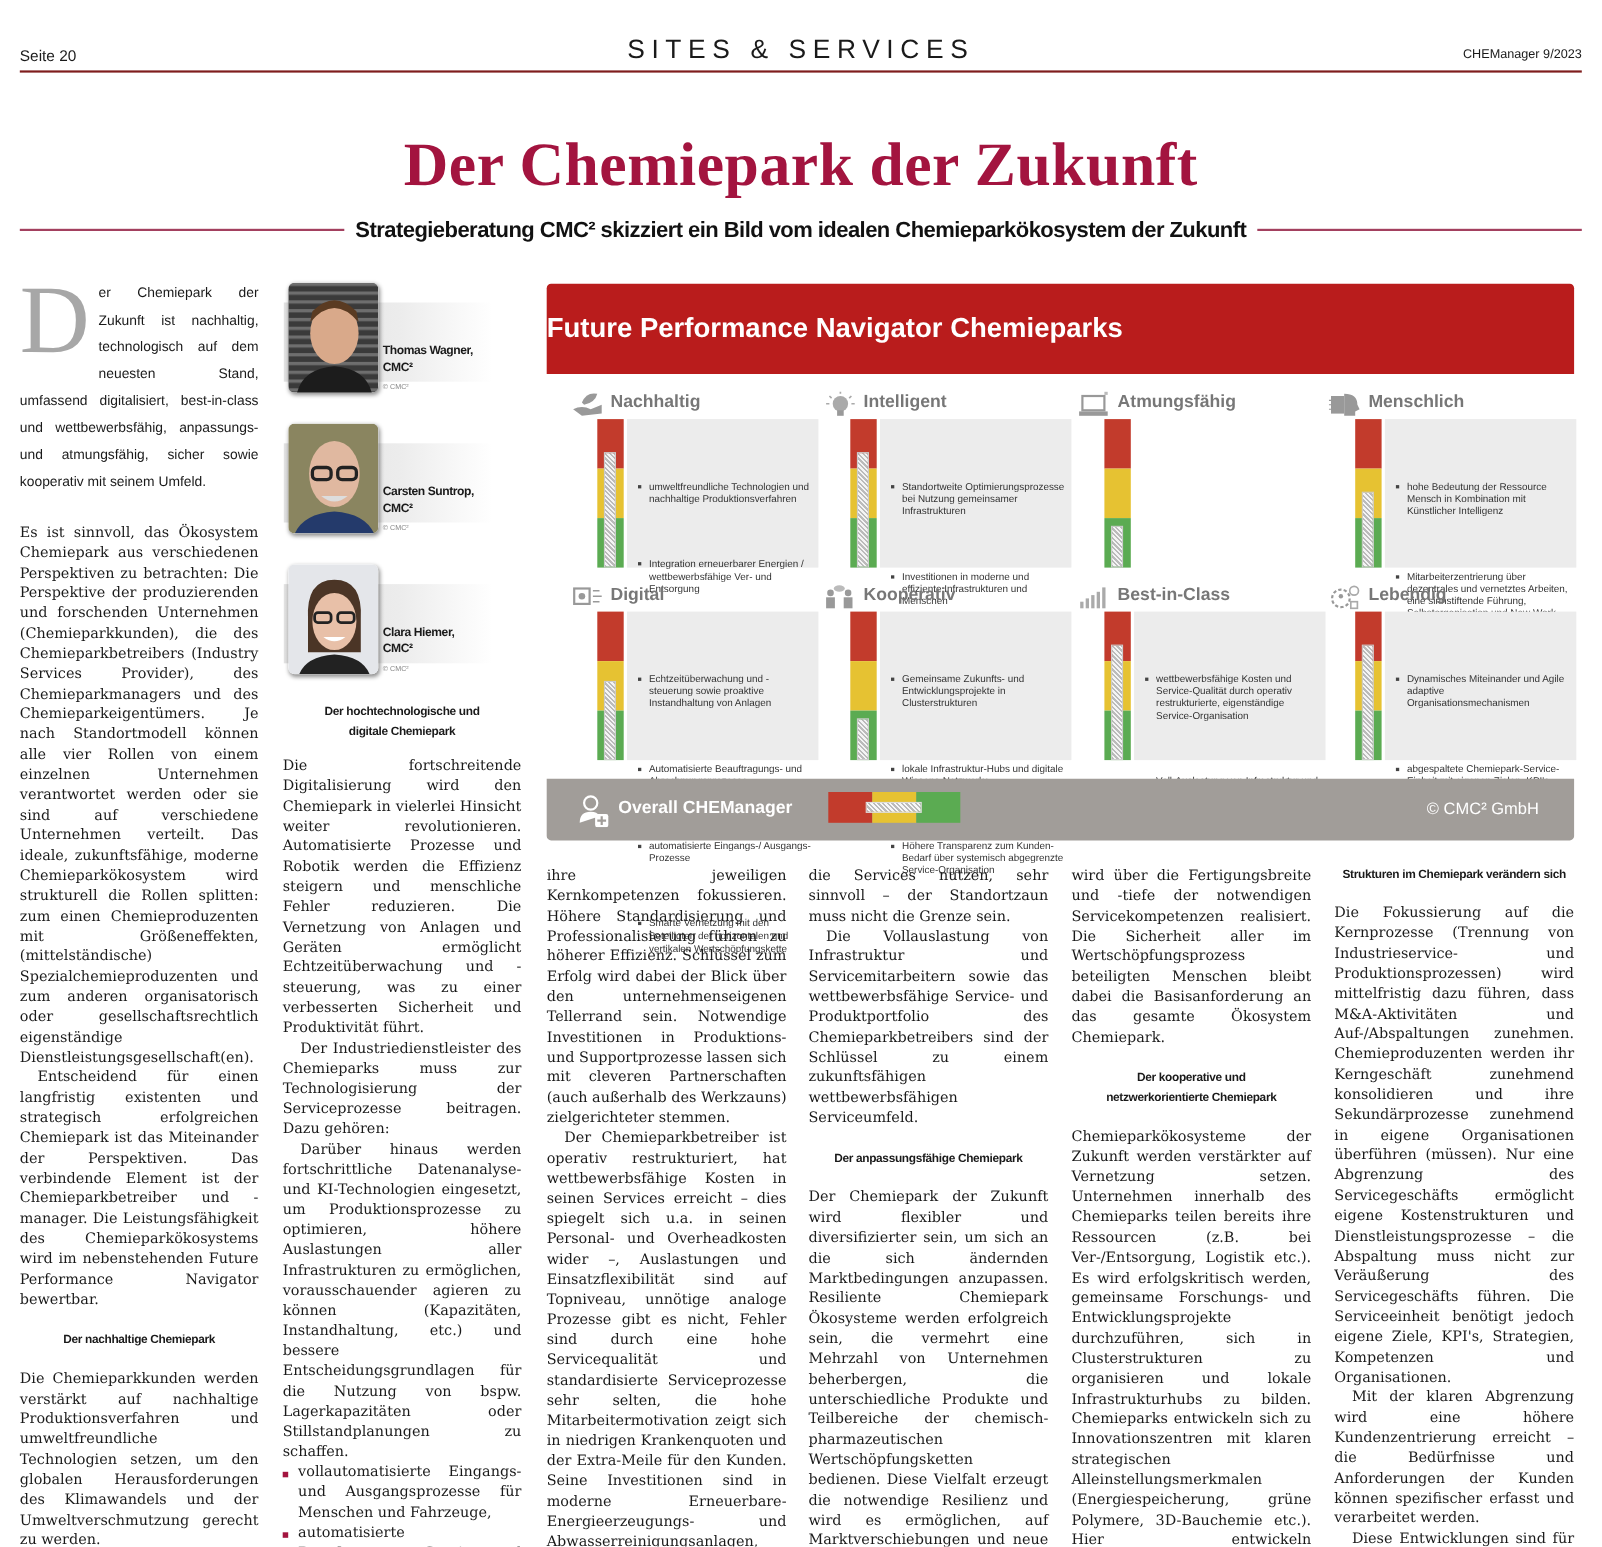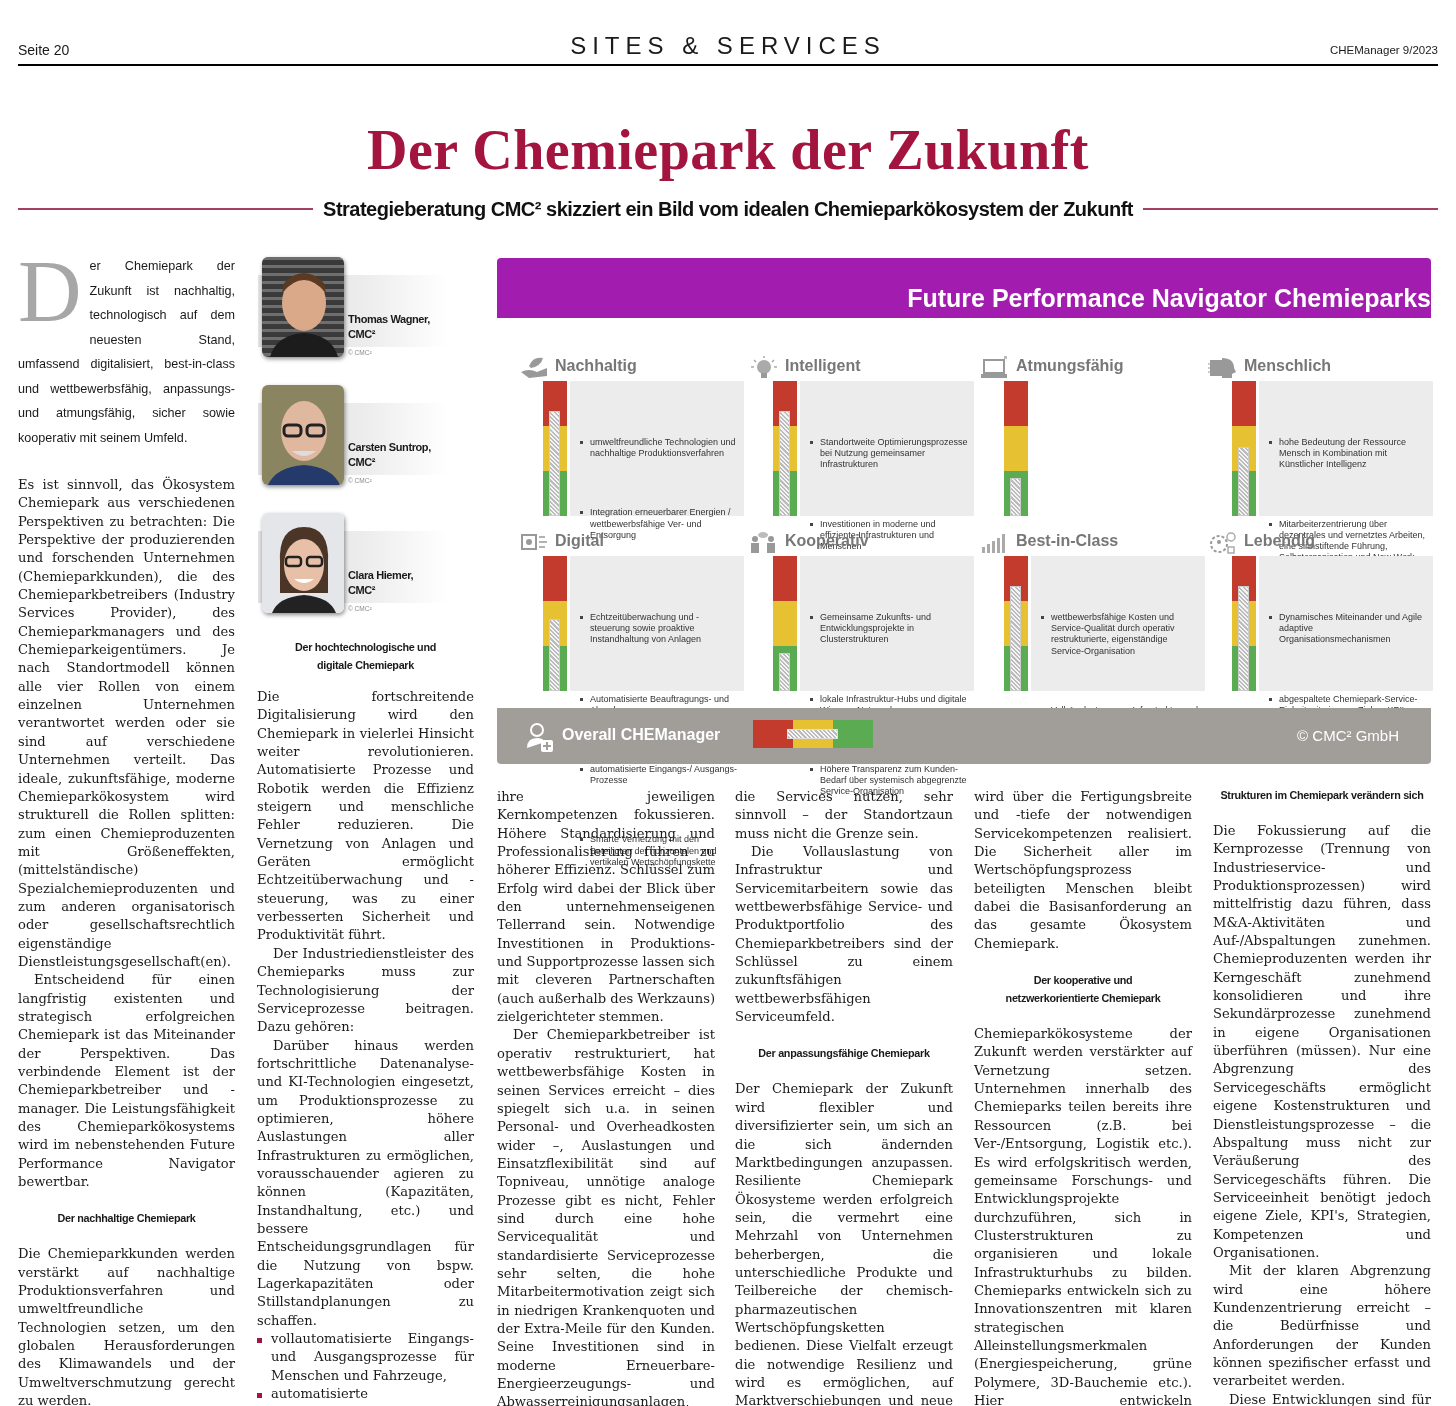--- a/index.html
+++ b/index.html
@@ -1,19 +1,19 @@
 <!DOCTYPE html>
 <html><head>
 <meta charset="utf-8">
 <style>
   * { box-sizing: border-box; margin: 0; padding: 0; }
   html, body { width: 1456px; height: 1406px; overflow: hidden; background: #fff; }
   body { position: relative; font-family: "DejaVu Serif", serif; color: #1a1a1a; }
 
-  .masthead { position: absolute; left: 18px; right: 18px; top: 30px; height: 36px; border-bottom: 2px solid #000000; }
+  .masthead { position: absolute; left: 18px; right: 18px; top: 30px; height: 36px; border-bottom: 2px solid #7f1d1d; }
   .mh-left { position: absolute; left: 0; top: 12px; font-family: "Liberation Sans", sans-serif; font-size: 14px; }
   .mh-center { position: absolute; left: 0; right: 0; top: 2px; text-align: center; font-family: "Liberation Sans", sans-serif; font-size: 24px; letter-spacing: 6px; }
   .mh-right { position: absolute; right: 0; top: 14px; font-family: "Liberation Sans", sans-serif; font-size: 11.5px; }
 
   .headline { position: absolute; left: 0; right: 0; top: 118px; text-align: center; font-family: "Liberation Serif", serif; font-weight: bold; font-size: 56px; color: #a3143f; letter-spacing: 0.5px; }
   .subhead-row { position: absolute; left: 18px; right: 18px; top: 194px; height: 30px; display: flex; align-items: center; }
   .subhead-row .rule { flex: 1; height: 2px; background: #a3405f; }
   .subhead { padding: 0 10px; font-family: "Liberation Sans", sans-serif; font-weight: bold; font-size: 20px; letter-spacing: -0.5px; white-space: nowrap; color: #111; }
 
   .col { position: absolute; font-size: 13.1px; line-height: 18.35px; text-align: justify; hyphens: manual; }
@@ -27,21 +27,21 @@
   ul.rb li::before { content: ""; position: absolute; left: 0; top: 8px; width: 5px; height: 5px; background: #a3143f; }
 
   .authors { position: absolute; left: 258px; top: 255px; width: 230px; }
   .author { position: relative; height: 128px; }
   .author .band { position: absolute; left: 0; top: 20px; width: 190px; height: 72px; background: linear-gradient(90deg,#e2e2e2 0%,#ececec 55%,#fff 100%); }
   .author .photo { position: absolute; left: 4px; top: 2px; width: 82px; height: 100px; border-radius: 6px; box-shadow: 1px 2px 4px rgba(0,0,0,.45); overflow: hidden; }
   .author .name { position: absolute; left: 90px; top: 57px; font-family: "Liberation Sans", sans-serif; font-weight: bold; font-size: 11px; line-height: 15px; letter-spacing: -0.4px; }
   .author .credit { position: absolute; left: 90px; top: 94px; font-family: "Liberation Sans", sans-serif; font-size: 6.5px; color: #888; }
 
   .navigator { position: absolute; left: 497px; top: 258px; width: 934px; height: 507px; background: #fff; }
-  .nav-head { position: absolute; left: 0; top: 0; width: 934px; height: 60px; background: #a21caf; border-radius: 4px 4px 0 0; color: #fff; font-family: "Liberation Sans", sans-serif; font-weight: bold; font-size: 25px; text-align: right; line-height: 80px; }
+  .nav-head { position: absolute; left: 0; top: 0; width: 934px; height: 82px; background: #b91c1c; border-radius: 4px 4px 0 0; color: #fff; font-family: "Liberation Sans", sans-serif; font-weight: bold; font-size: 25px; text-align: left; line-height: 80px; }
   .card { position: absolute; width: 222px; height: 160px; }
   .card .ctitle { position: absolute; left: 36px; top: 1px; font-family: "Liberation Sans", sans-serif; font-weight: bold; font-size: 16px; color: #777; }
   .card .cicon { position: absolute; left: 0; top: 0; width: 30px; height: 24px; }
   .card .meter { position: absolute; left: 24px; top: 25px; width: 24px; height: 135px; }
   .meter .seg { position: absolute; left: 0; width: 24px; }
   .meter .r { top: 0; height: 45px; background: #c23b2c; }
   .meter .y { top: 45px; height: 45px; background: #e6c232; }
   .meter .g { top: 90px; height: 45px; background: #5bab52; }
   .meter .fill { position: absolute; left: 6px; width: 11px; bottom: 0; background: repeating-linear-gradient(45deg,#bbb 0 1.5px,#f4f4f4 1.5px 3px); border: 1px solid #ccc; }
   .card .cbody { position: absolute; left: 51px; top: 25px; width: 174px; height: 135px; background: #ececec; padding: 8px 6px 0 10px; }

